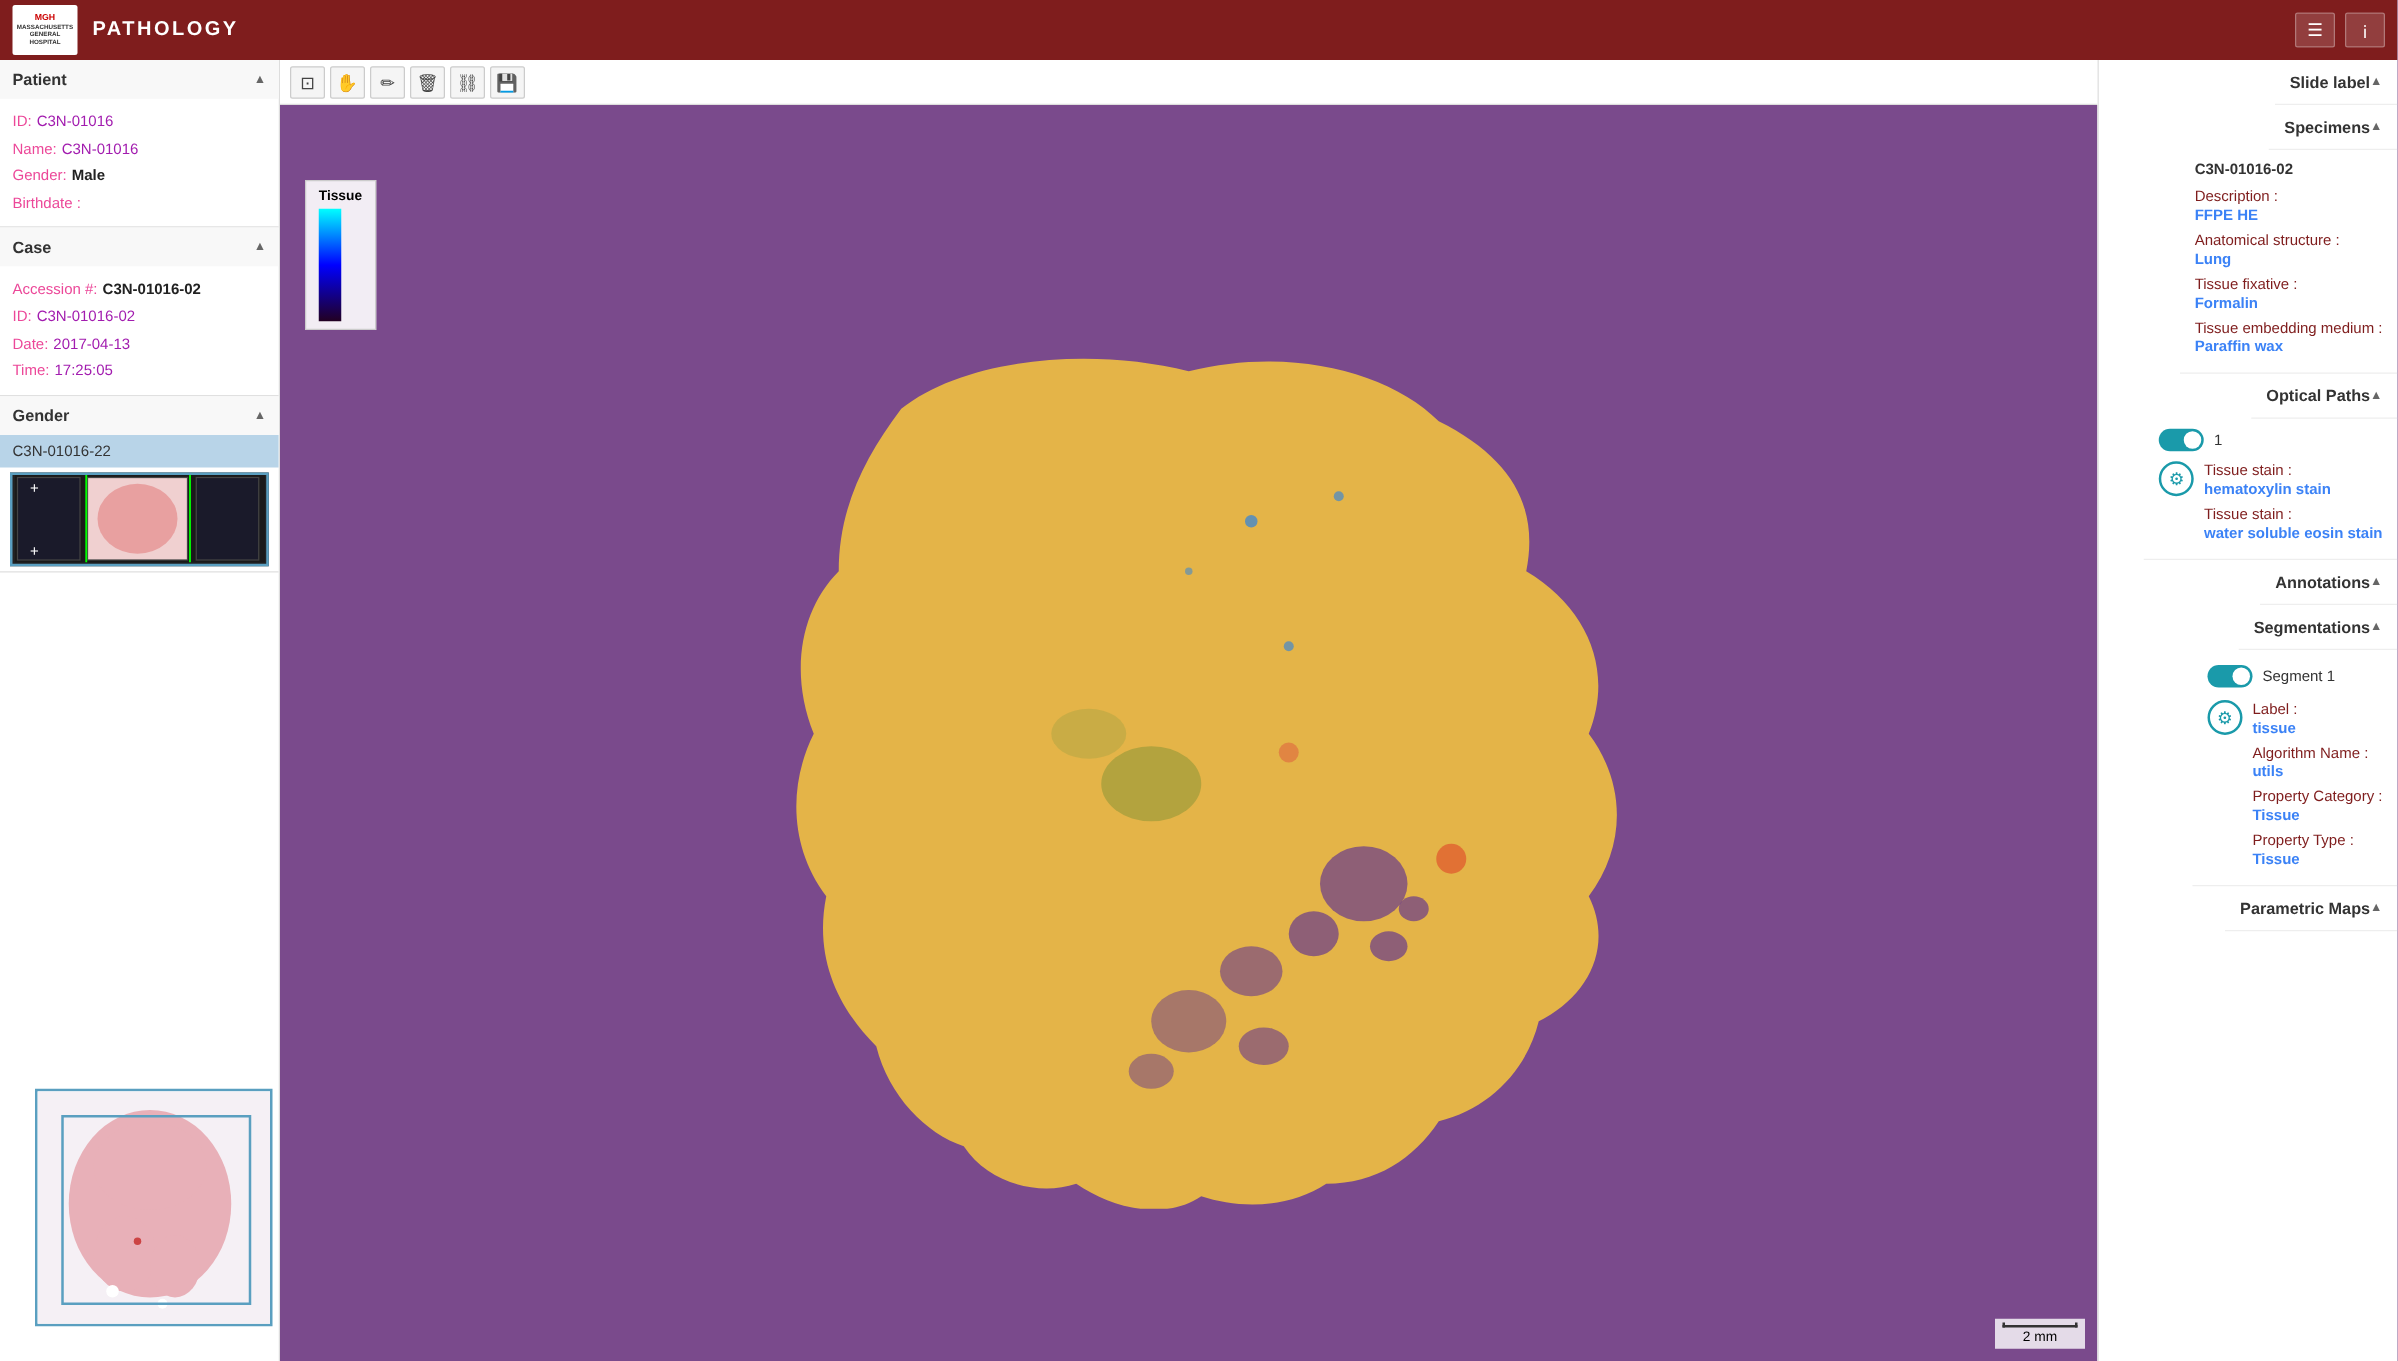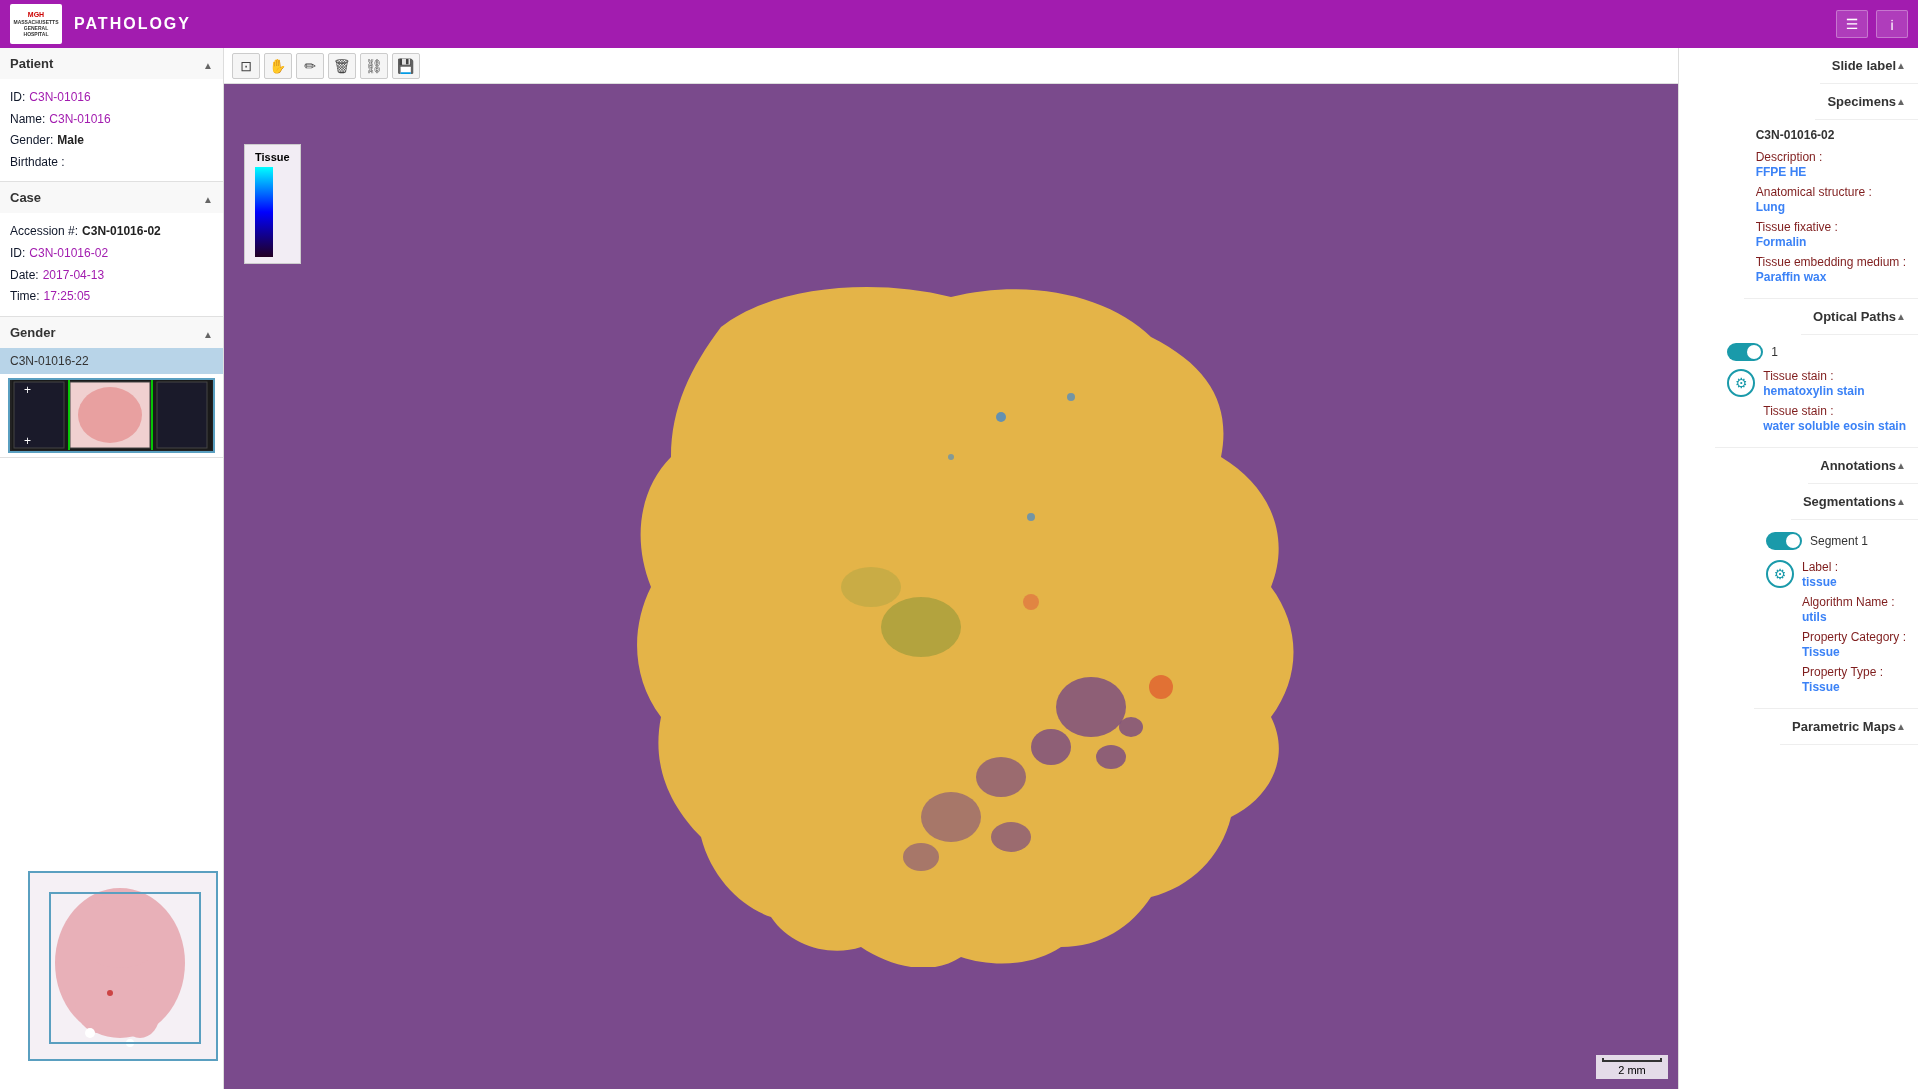--- a/index.html
+++ b/index.html
@@ -1,20 +1,20 @@
 <!DOCTYPE html>
 <html><head>
   <meta charset="utf-8">
   <style>
     * { box-sizing: border-box; margin: 0; padding: 0; }
     body { font-family: Arial, sans-serif; font-size: 12px; background: #f0f0f0; display: flex; flex-direction: column; height: 1089px; width: 1918px; overflow: hidden; }
 
     
     .header {
-      background: #a21caf;
+      background: #7f1d1d;
       height: 48px;
       display: flex;
       align-items: center;
       padding: 0 10px;
       flex-shrink: 0;
     }
     .header-logo {
       display: flex;
       align-items: center;
       gap: 8px;
@@ -77,21 +77,21 @@
       overflow-y: auto;
       flex-shrink: 0;
     }
 
     .sidebar-section {
       border-bottom: 1px solid #e0e0e0;
     }
 
     .sidebar-section-header {
       display: flex;
-      align-items: flex-end;
+      align-items: center;
       justify-content: space-between;
       padding: 8px 10px;
       font-weight: bold;
       font-size: 13px;
       color: #333;
       background: #f8f8f8;
       cursor: pointer;
     }
 
     .sidebar-section-content {
@@ -371,21 +371,21 @@
       gap: 8px;
       padding: 4px 0;
     }
 
     
     .info-row {
       display: flex;
       gap: 4px;
       font-size: 12px;
     }
-    .info-key { color: #0f172a; }
+    .info-key { color: #ec4899; }
     .info-val { color: #a21caf; }
     .info-val-bold { font-weight: bold; color: #222; }
   </style>
 </head>
 <body>
 
 <div class="header">
   <div class="header-logo">
     <div class="logo-box">
       <div style="text-align:center;line-height:1.2;">

